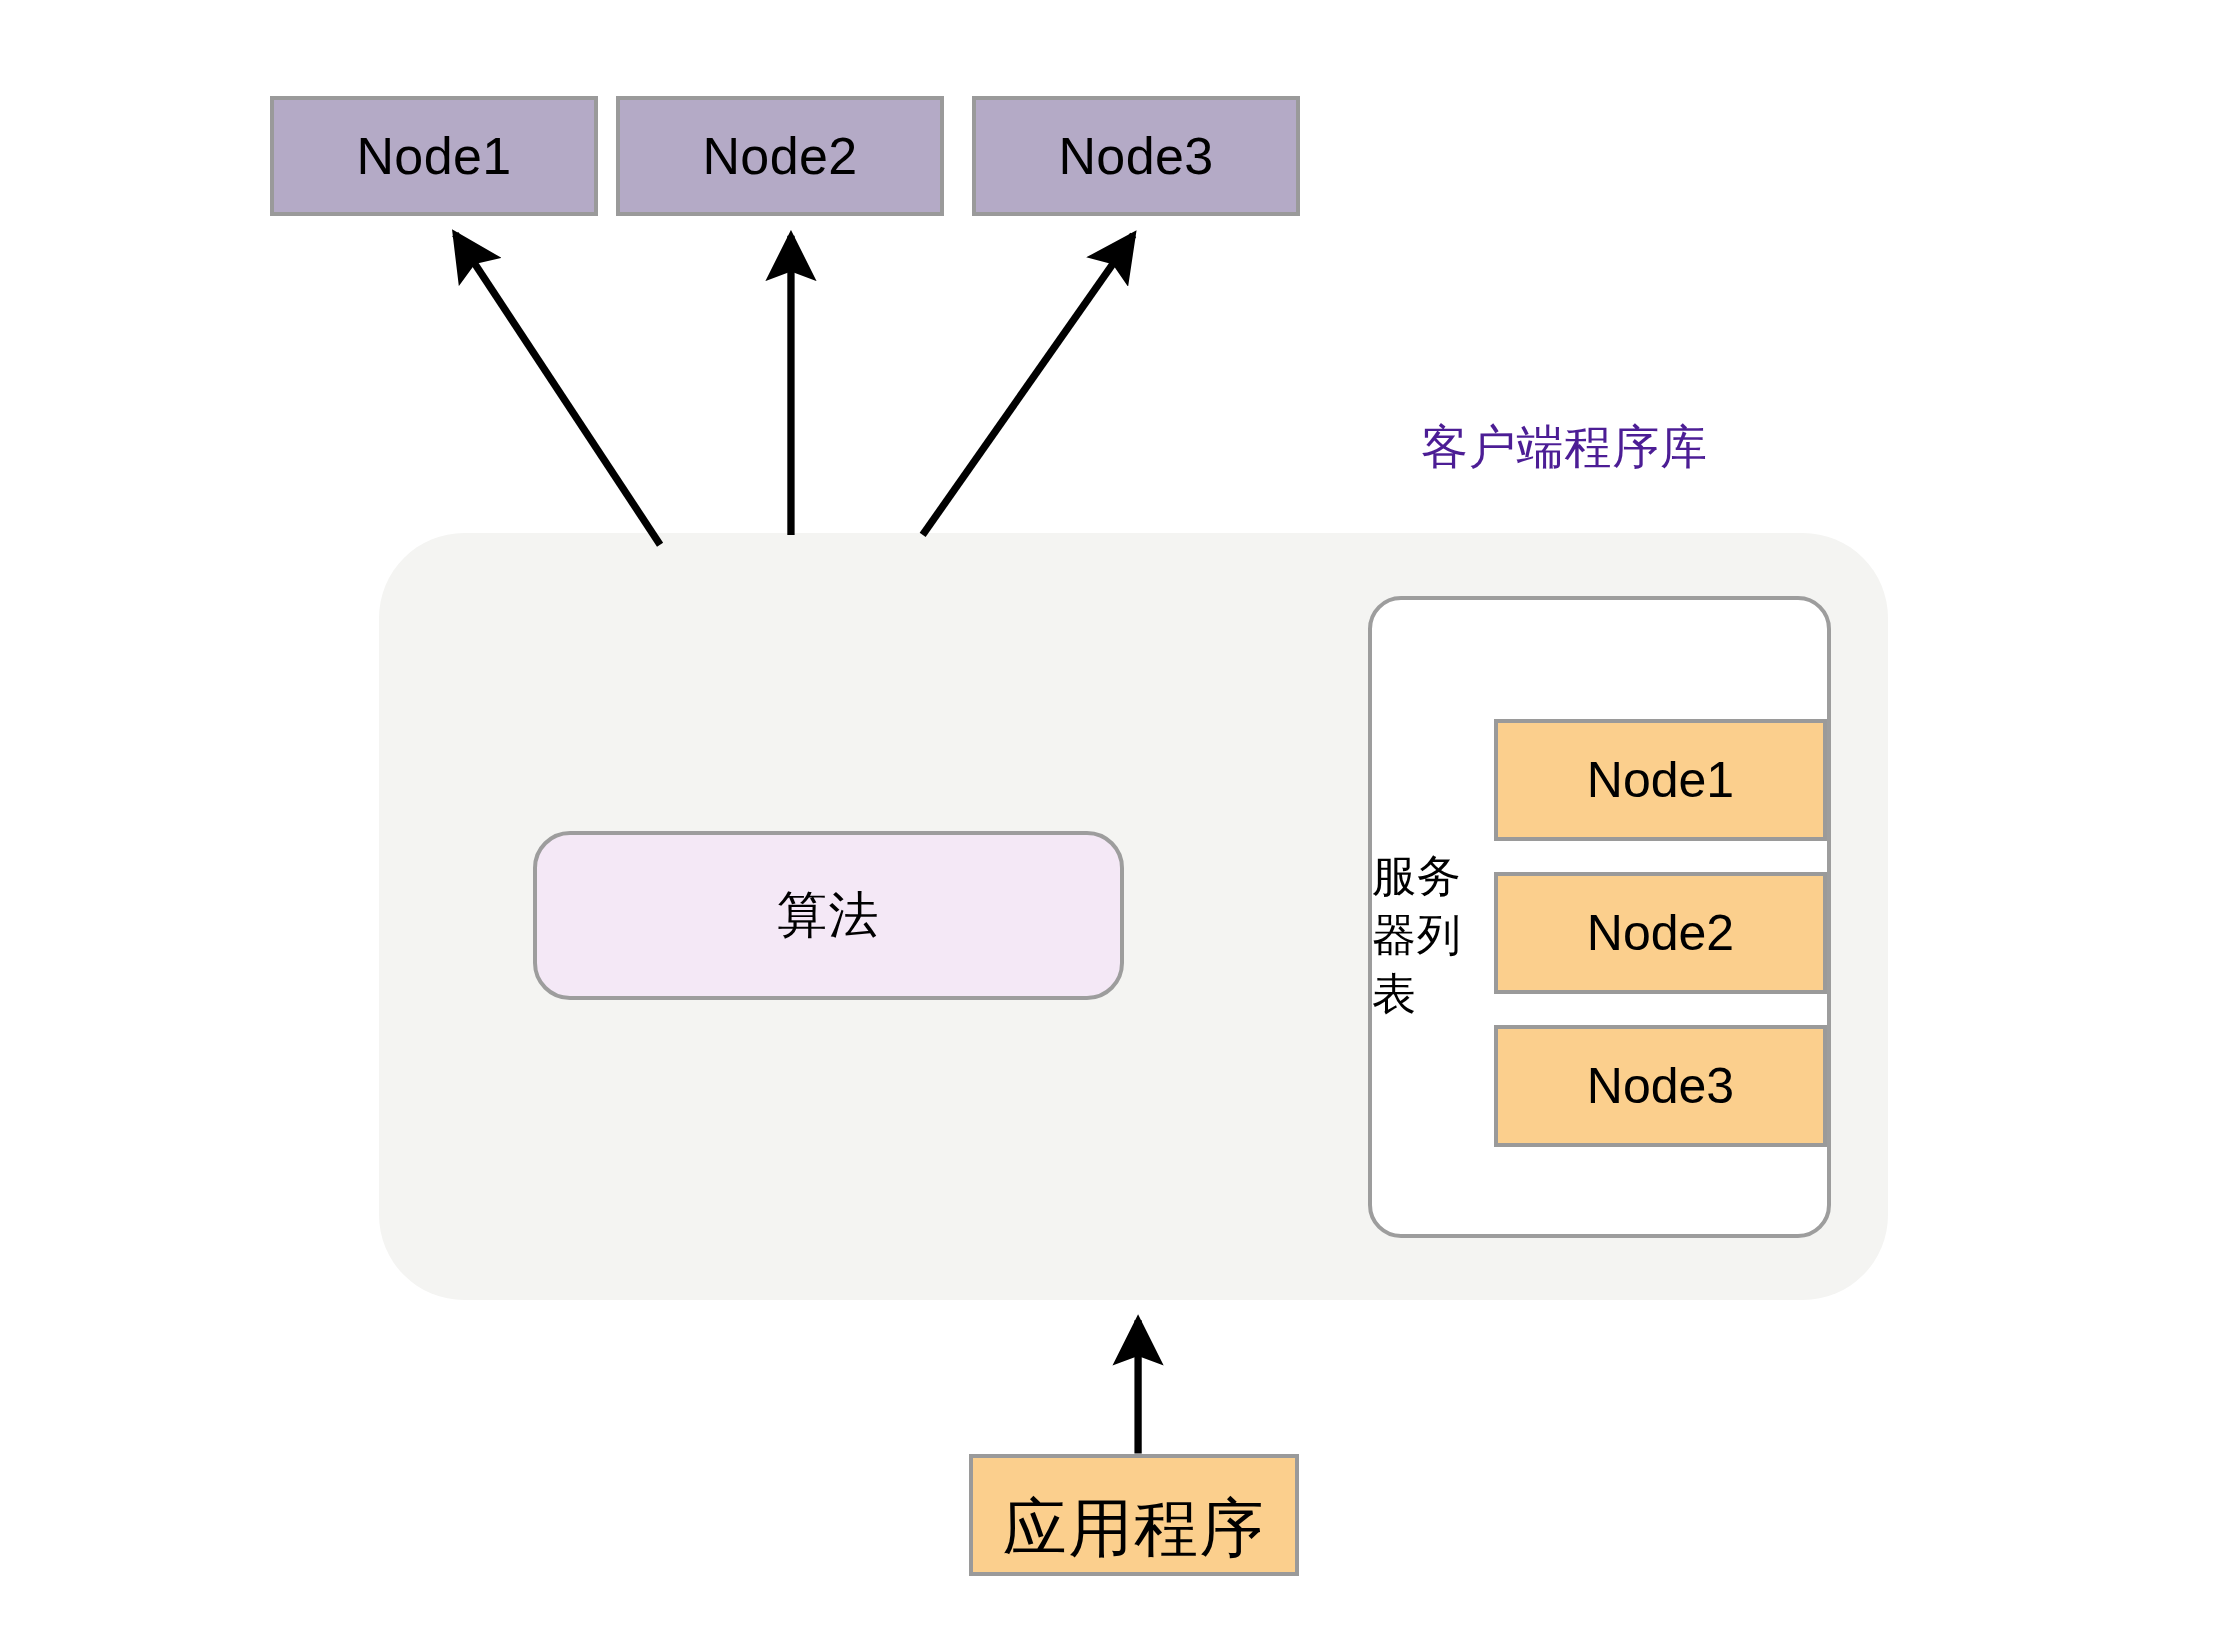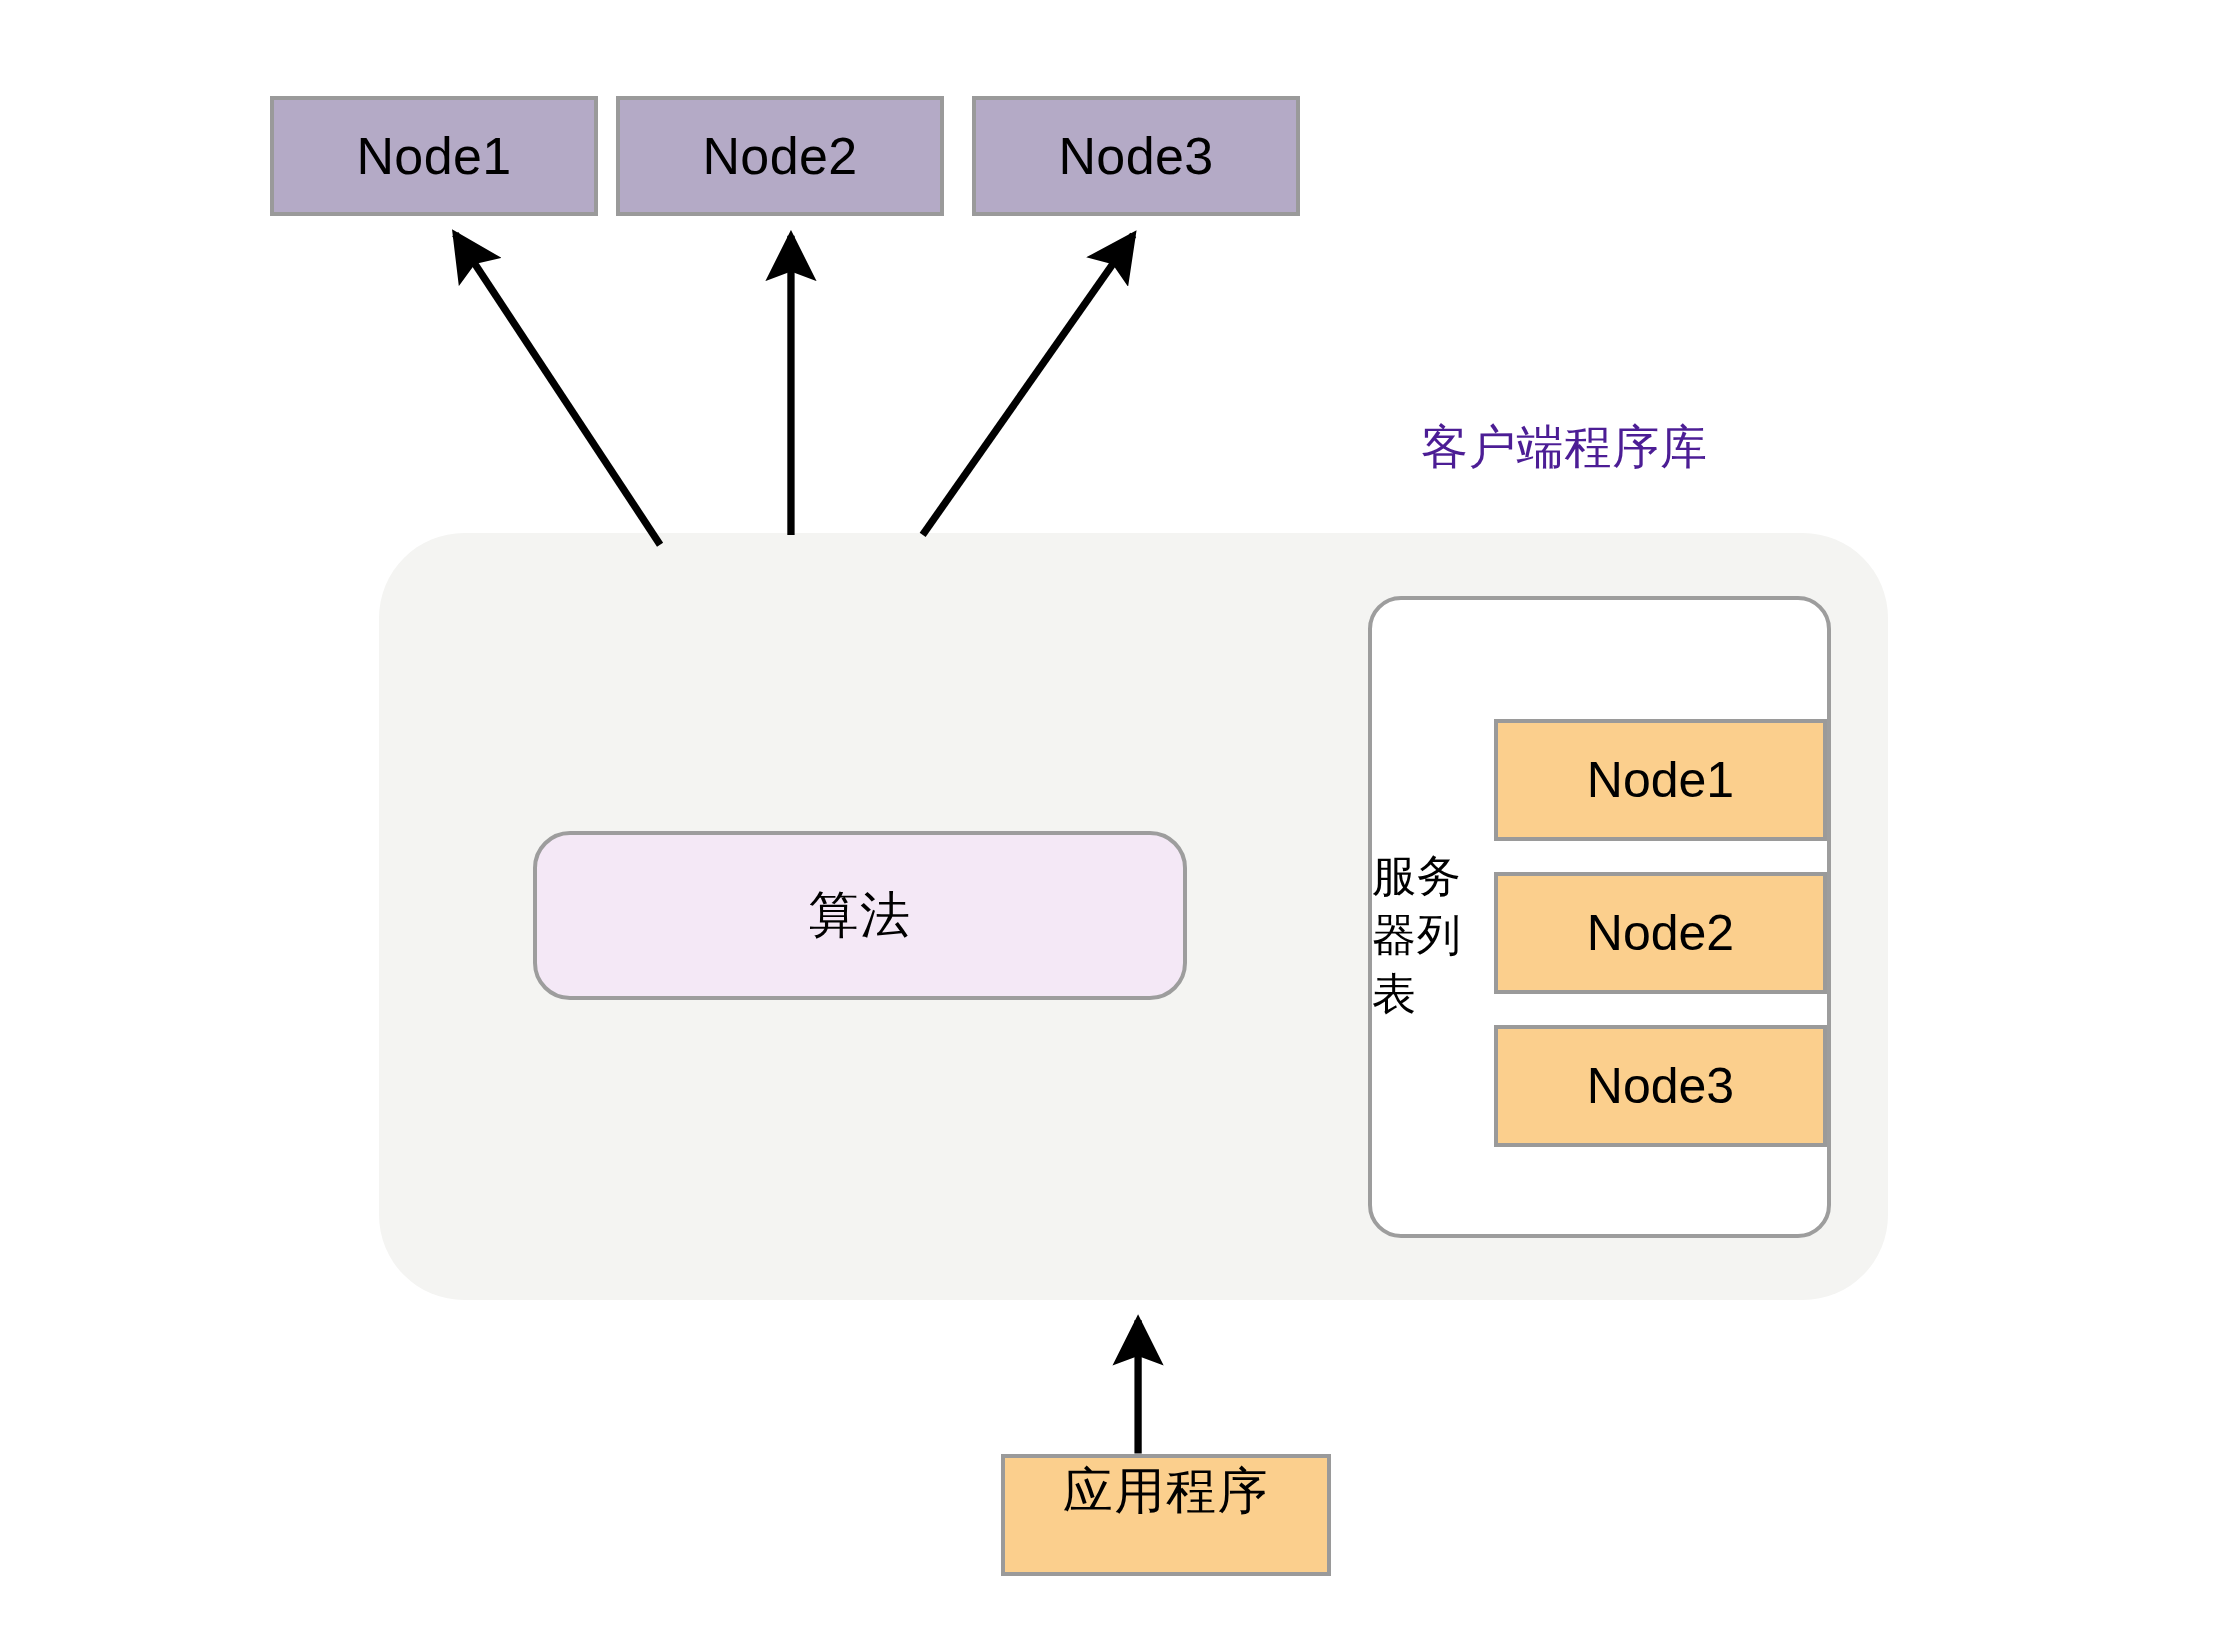--- a/index.html
+++ b/index.html
@@ -67,21 +67,21 @@
     white-space: nowrap;
     letter-spacing: 0.8px;
   }
 
   
   #algorithm-box {
     position: absolute;
     box-sizing: border-box;
     left: 533px;
     top: 831px;
-    width: 654px;
+    width: 591px;
     height: 169px;
     background: #f4e8f6;
     border: 4.1px solid #9d9d9d;
     border-radius: 37px;
     display: flex;
     align-items: center;
     justify-content: center;
     font-size: 50px;
     color: #000000;
     letter-spacing: 1.6px;
@@ -126,30 +126,30 @@
     align-items: center;
     justify-content: center;
     font-size: 50px;
     color: #000000;
   }
 
   
   #application-box {
     position: absolute;
     box-sizing: border-box;
-    left: 1001px;
+    left: 969px;
     top: 1454px;
     width: 330px;
     height: 122px;
     background: #fbcf8d;
     border: 4.9px solid #9a9a9a;
     display: flex;
-    align-items: flex-start;
-    justify-content: center;
-    font-size: 50px;
+    align-items: flex-end;
+    justify-content: center;
+    font-size: 64px;
     color: #000000;
     letter-spacing: 1.6px;
   }
 </style>
 </head>
 <body>
 
 <div id="canvas">
 
   <div class="server-node" id="node-top-1">

